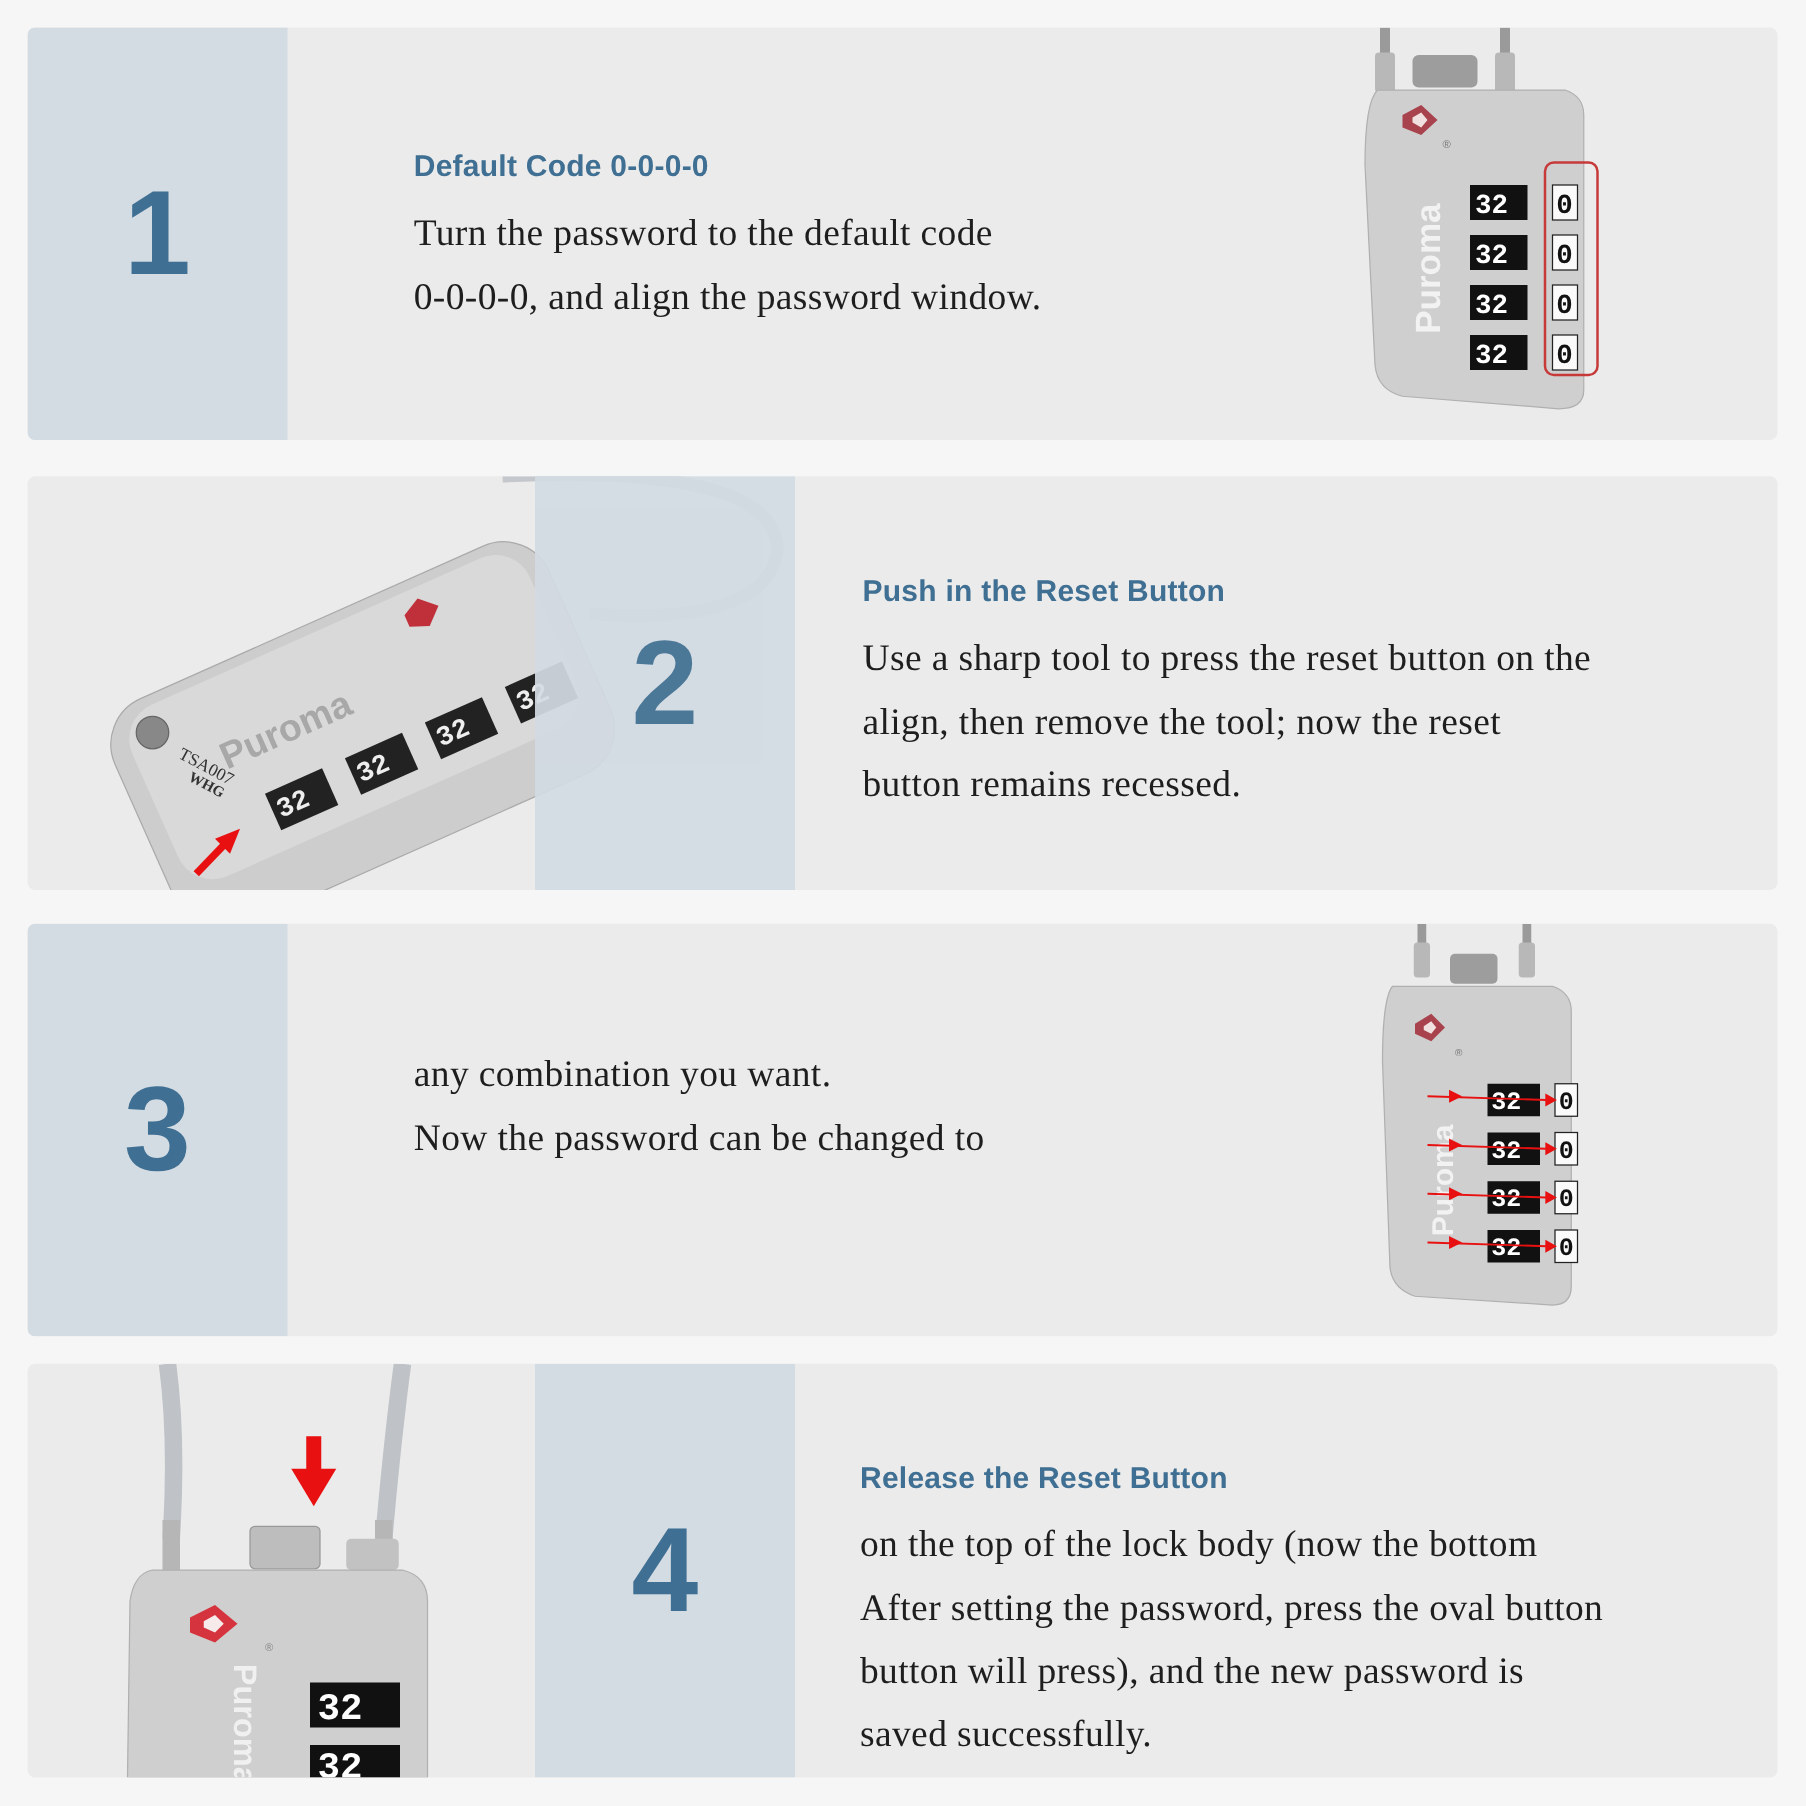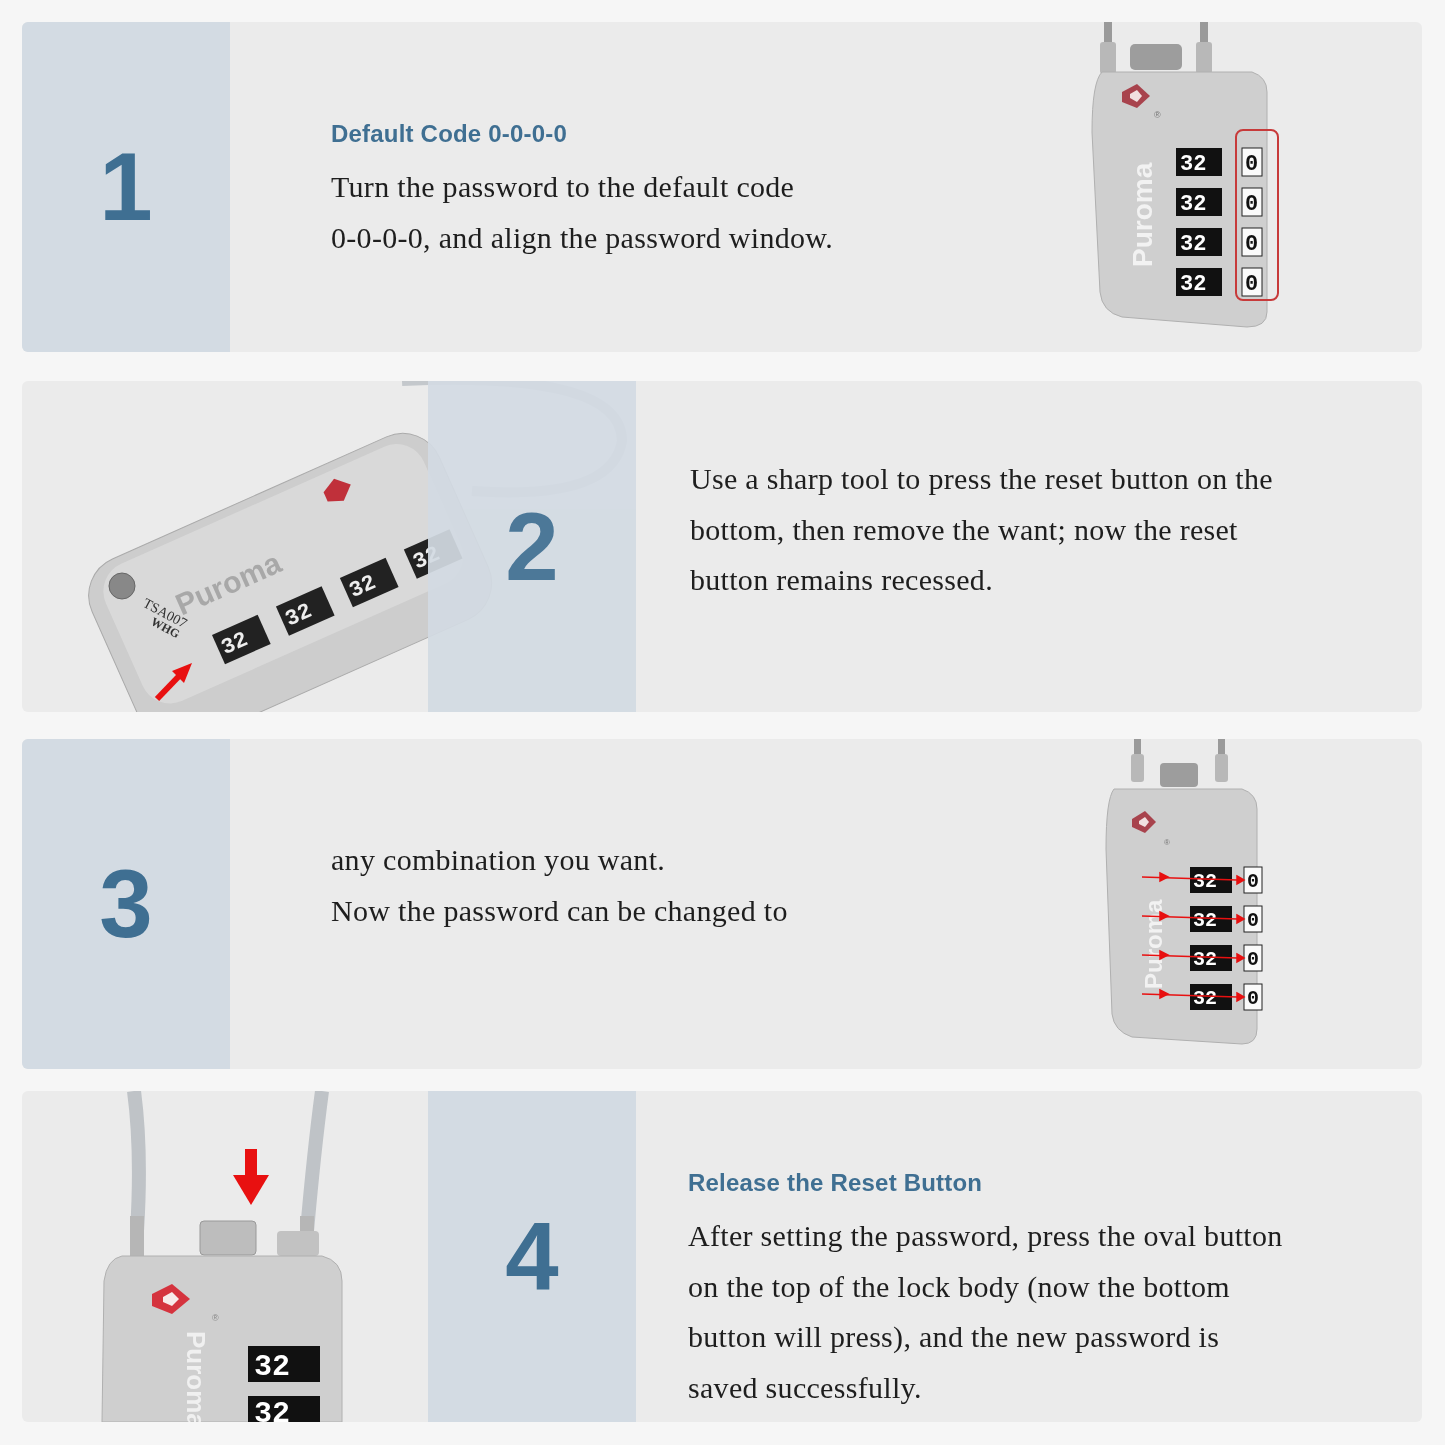--- a/index.html
+++ b/index.html
@@ -99,22 +99,23 @@
     <text x="128" y="243" font-size="12" fill="#333" font-weight="bold" transform="rotate(28 128 243)" font-family="Liberation Serif, serif">WHG</text>
     <g>
       <line x1="135" y1="318" x2="160" y2="292" stroke="#e81010" stroke-width="6"></line>
       <polygon points="170,282 150,290 162,302" fill="#e81010"></polygon>
     </g>
   </svg>
   <div class="numbox" style="left:406px;opacity:0.92;">
     <span>2</span>
   </div>
   <div class="text-block" style="left:668px;top:73px;">
+    <div class="title">Push in the Reset Button</div>
     <div class="body">Use a sharp tool to press the reset button on the</div>
-    <div class="body">bottom, then remove the want; now the reset</div>
+    <div class="body">align, then remove the tool; now the reset</div>
     <div class="body">button remains recessed.</div>
   </div>
 </div>
 
 <div class="panel" style="top:739px;height:330px;">
   <div class="numbox" style="left:0;">
     <span>3</span>
   </div>
   <div class="text-block" style="left:309px;top:96px;">
     <div class="body">any combination you want.</div>
@@ -190,18 +191,18 @@
     <g>
       <rect x="223" y="58" width="12" height="30" fill="#e81010"></rect>
       <polygon points="211,84 247,84 229,114" fill="#e81010"></polygon>
     </g>
   </svg>
   <div class="numbox" style="left:406px;">
     <span>4</span>
   </div>
   <div class="text-block" style="left:666px;top:72px;">
     <div class="title">Release the Reset Button</div>
+    <div class="body">on the top of the lock body (now the bottom</div>
     <div class="body">After setting the password, press the oval button</div>
-    <div class="body">on the top of the lock body (now the bottom</div>
     <div class="body">button will press), and the new password is</div>
     <div class="body">saved successfully.</div>
   </div>
 </div>
 
 </body></html>

